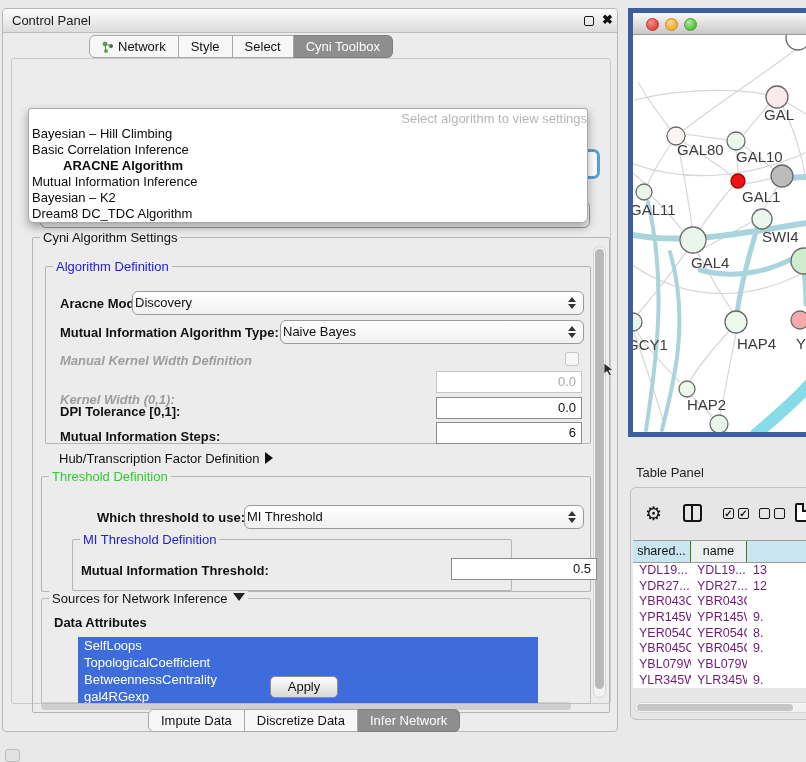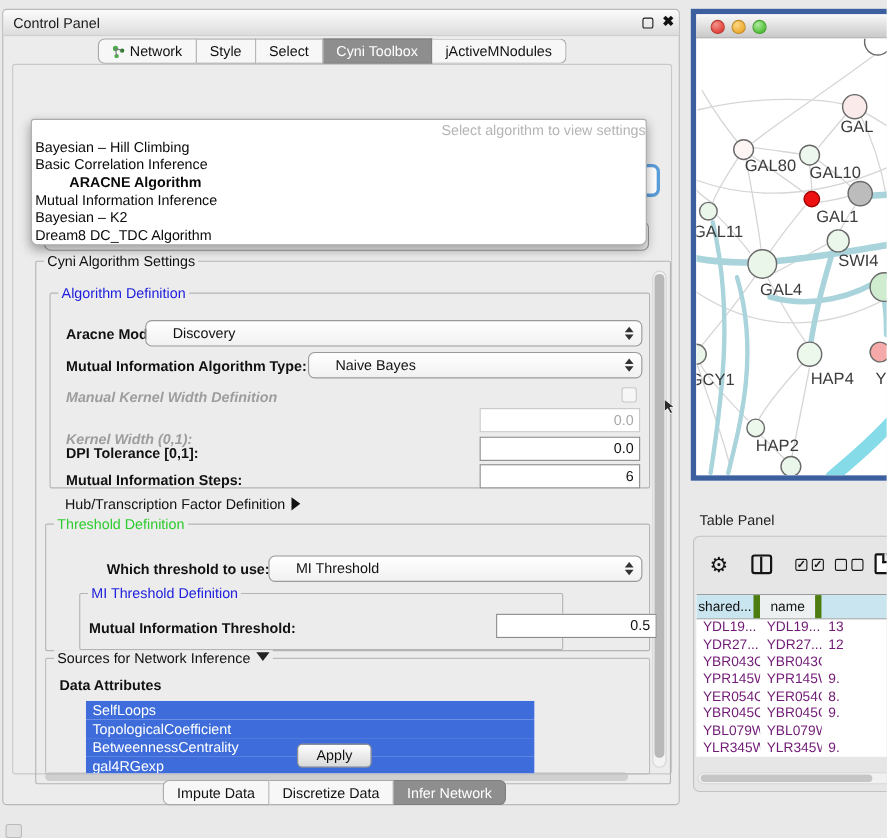--- a/index.html
+++ b/index.html
@@ -24,21 +24,21 @@
   .tab:first-child { border-left:1px solid #a9a9a9; border-radius:6px 0 0 6px; }
   .tab:last-child { border-radius:0 6px 6px 0; }
   .tab.sel { background:#8e8e8e; color:#fff; border-color:#7e7e7e; }
   .net-icon { display:inline-block; width:12px; height:12px; margin-right:4px; vertical-align:-2px; }
 
   .cp-content { position:absolute; left:8px; top:49px; width:600px; height:646px;
     background:#ececec; border:1px solid #c9c9c9; border-radius:3px; }
 
   
   .combo { position:absolute; background:linear-gradient(#ffffff,#f1f1f1); border:1px solid #9a9a9a;
-    border-radius:6px; font-size:13px; line-height:22px; padding-left:24px; color:#111; }
+    border-radius:6px; font-size:13px; line-height:22px; padding-left:2px; color:#111; }
   .ud { position:absolute; right:7px; top:50%; width:9px; height:14px; transform:translateY(-50%); }
   .ud::before { content:""; position:absolute; left:1px; top:1px; border-left:4px solid transparent;
     border-right:4px solid transparent; border-bottom:5px solid #333; }
   .ud::after { content:""; position:absolute; left:1px; bottom:1px; border-left:4px solid transparent;
     border-right:4px solid transparent; border-top:5px solid #333; }
 
   
   #hidden-combo { left:28px; top:142px; width:550px; height:27px; color:#b0b0b0; z-index:1; }
   #focus-combo-slice { left:570px; top:90px; width:18px; height:30px; background:#fff;
     border:3px solid #5b9dd9; border-radius:7px; z-index:1; }
@@ -76,21 +76,21 @@
   #mi-group { left:30px; top:62px; width:440px; height:52px; }
   #sources-group { left:8px; top:360px; width:550px; height:106px; border-color:#bcbcbc; }
 
   .tri-right { display:inline-block; margin-left:6px; vertical-align:-1px;
     border-top:6px solid transparent; border-bottom:6px solid transparent; border-left:8px solid #111; }
   .tri-down { display:inline-block; margin-left:5px; vertical-align:2px;
     border-left:6px solid transparent; border-right:6px solid transparent; border-top:8px solid #222; }
   .plain-lbl { position:absolute; font-size:13px; color:#111; white-space:nowrap; }
 
   
-  #attr-list { position:absolute; left:36px; top:38px; width:408px; height:66px; background:#fff; overflow:hidden; }
+  #attr-list { position:absolute; left:36px; top:38px; width:460px; height:66px; background:#fff; overflow:hidden; }
   .attr-item { height:17px; line-height:17px; background:#3e6ddb; color:#fff; font-size:13px; padding-left:6px; }
   .list-vsb { position:absolute; left:474px; top:4px; width:12px; height:58px; background:#f0f0f0; border-radius:6px; }
   .list-vsb-thumb { position:absolute; left:1.5px; top:4px; width:9px; height:44px; background:#b3b3b3; border-radius:5px; }
 
   
   #apply-btn { position:absolute; left:267px; top:667px; width:68px; height:22px;
     background:linear-gradient(#fefefe,#d9d9d9); border:1px solid #8f8f8f; border-radius:5px;
     font-size:13px; text-align:center; line-height:20px; }
   #bottom-tabs { left:145px; top:700px; }
 
@@ -116,21 +116,21 @@
   .tp-toolbar { position:absolute; left:0; top:12px; width:100%; height:32px; }
   .gear-icon { position:absolute; left:14px; top:2px; font-size:19px; color:#141414; }
   .cols-icon { position:absolute; left:52px; top:4px; width:19px; height:18px; border:2.4px solid #141414; border-radius:3px; }
   .cols-icon::after { content:""; position:absolute; left:6px; top:0; width:2.4px; height:13.5px; background:#141414; }
   .cb { position:absolute; top:8px; width:11px; height:11px; border:1.6px solid #141414; border-radius:2px; font-size:10px; line-height:9px; text-align:center; color:#141414; font-weight:bold; }
   .doc-icon { position:absolute; left:164px; top:3px; width:16px; height:19px; border:2.4px solid #141414; border-radius:2px; background:#fff; }
   .doc-icon::after { content:""; position:absolute; right:-2px; top:-2px; width:7px; height:7px; background:#e6e6e6; border-left:2.4px solid #141414; border-bottom:2.4px solid #141414; }
 
   #tp-table { position:absolute; left:2px; top:52px; width:184px; height:148px; background:#fff; overflow:hidden; }
   .th-row { display:flex; height:23px; border-top:1px solid #9c9c9c; border-bottom:1px solid #9c9c9c; }
-  .th { font-size:12.5px; line-height:21px; text-align:center; background:#c9e5f0; border-right:6px solid #4d7c0f; overflow:hidden; white-space:nowrap; }
+  .th { font-size:12.5px; line-height:21px; text-align:center; background:#c9e5f0; border-right:1px solid #4d7c0f; overflow:hidden; white-space:nowrap; }
   .th.name { background:#edf0f1; }
   .td-row { display:flex; height:15.7px; }
   .td { font-size:12.5px; line-height:15.5px; padding-left:6px; overflow:hidden; white-space:nowrap; color:#701a75; }
   .c0 { width:58px; } .c1 { width:56px; } .c2 { width:70px; }
   #tp-hscroll { position:absolute; left:3px; top:214px; width:180px; height:11px; background:#f1f1f1; border:1px solid #d7d7d7; border-radius:6px; }
   #tp-hscroll .thumb { position:absolute; left:2px; top:1px; width:156px; height:7px; background:#c6c6c6; border-radius:4px; }
 
   
   #cursor { position:absolute; left:604px; top:363px; z-index:40; }
 </style>
@@ -148,21 +148,20 @@
     <span class="tab"><span class="net-icon"><svg width="12" height="12">
             <circle cx="3" cy="3" r="2.4" fill="#4cae4c"></circle>
             <circle cx="9" cy="5" r="2" fill="#2d7d2d"></circle>
             <circle cx="4" cy="10" r="2" fill="#4cae4c"></circle>
             <line x1="3" y1="3" x2="9" y2="5" stroke="#777" stroke-width="1"></line>
             <line x1="3" y1="3" x2="4" y2="10" stroke="#777" stroke-width="1"></line>
           </svg></span><span>Network</span></span>
     <span class="tab">Style</span>
     <span class="tab">Select</span>
     <span class="tab sel">Cyni Toolbox</span>
-    <span class="tab">jActiveMNodules</span>
   </div>
 
   <div class="cp-content">
 
     <div class="combo" id="hidden-combo">
       <span>gal-filtered sif default node</span>
       <span class="ud"></span>
     </div>
     <div class="abs" id="focus-combo-slice"></div>
 

